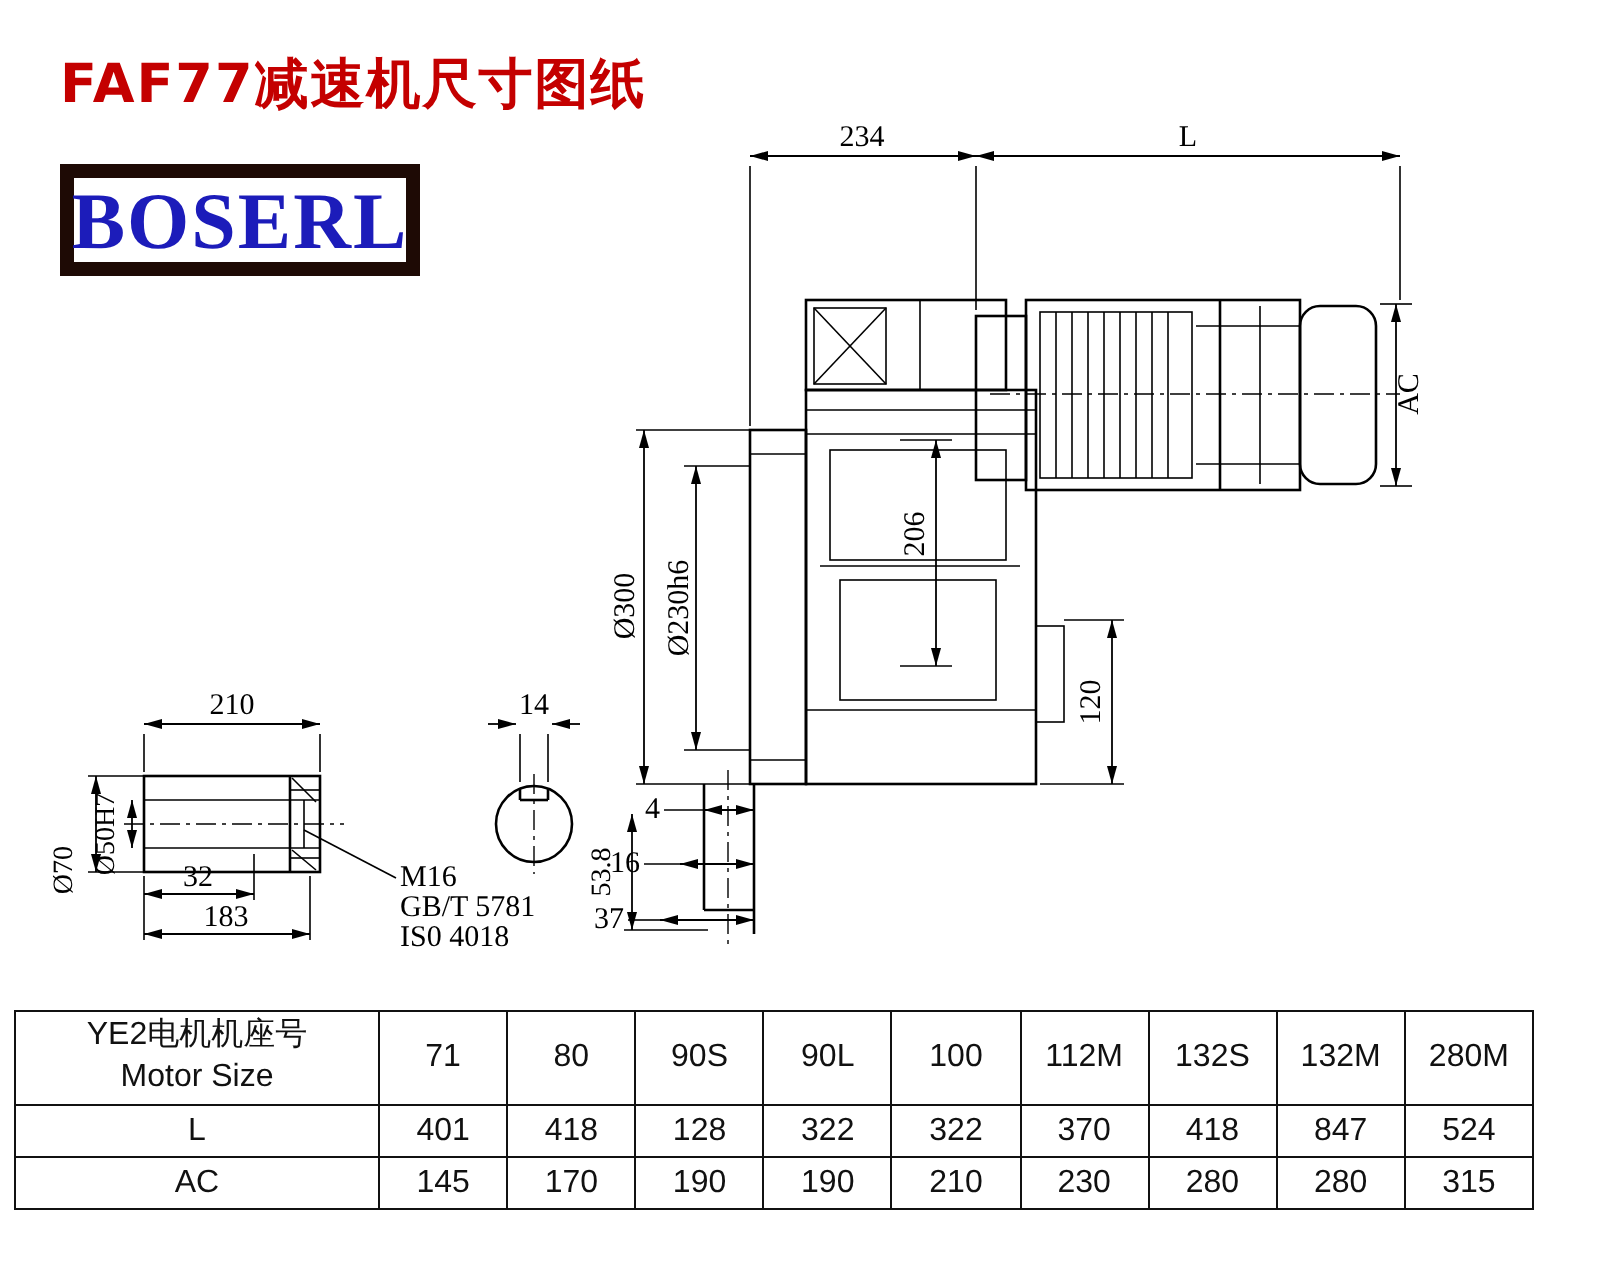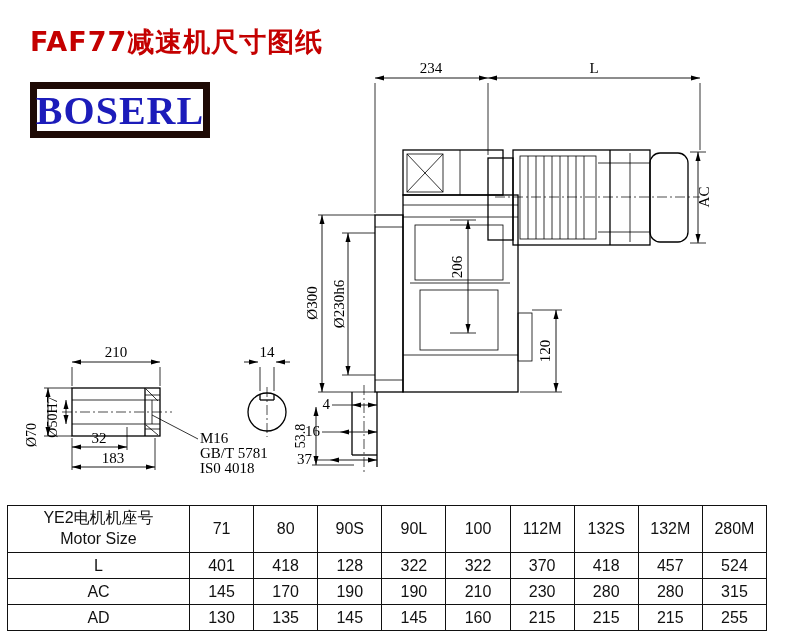--- a/index.html
+++ b/index.html
@@ -260,43 +260,31 @@
     </tr>
     <tr class="datarow">
       <td>L</td>
       <td>401</td>
       <td>418</td>
       <td>128</td>
       <td>322</td>
       <td>322</td>
       <td>370</td>
       <td>418</td>
-      <td>457</td>
+      <td>847</td>
       <td>524</td>
     </tr>
     <tr class="datarow">
       <td>AC</td>
       <td>145</td>
       <td>170</td>
       <td>190</td>
       <td>190</td>
       <td>210</td>
       <td>230</td>
       <td>280</td>
       <td>280</td>
       <td>315</td>
     </tr>
-    <tr class="datarow">
-      <td>AD</td>
-      <td>130</td>
-      <td>135</td>
-      <td>145</td>
-      <td>145</td>
-      <td>160</td>
-      <td>215</td>
-      <td>215</td>
-      <td>215</td>
-      <td>255</td>
-    </tr>
   </tbody>
     </table>
 
 </div>
 
 </body></html>

